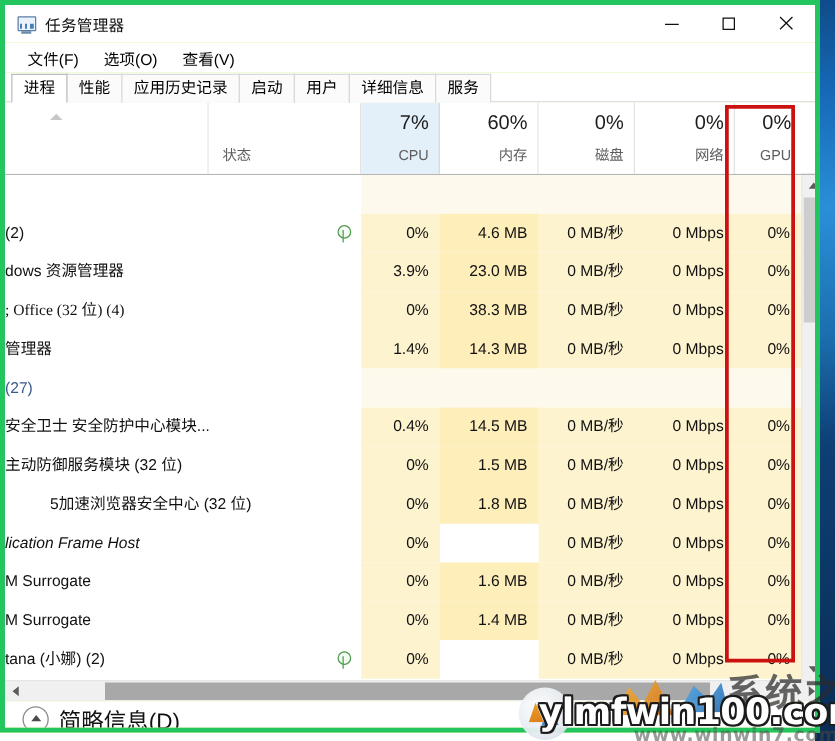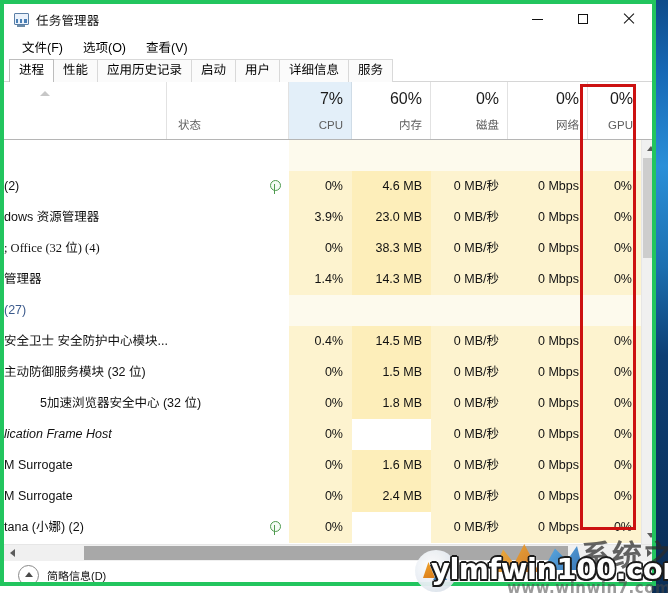--- a/index.html
+++ b/index.html
@@ -205,21 +205,21 @@
     display:flex;align-items:center;gap:8px;cursor:default;padding:3px 6px;
   }
   .circle-chev{
     width:19px;height:19px;border:1px solid #8a8a8a;border-radius:50%;
     display:flex;align-items:center;justify-content:center;flex:none;
   }
   .circle-chev .ch{
     width:0;height:0;border-left:4px solid transparent;border-right:4px solid transparent;
     border-bottom:5px solid #4a4a4a;margin-bottom:1px;
   }
-  .fewer-label{font-size:11px;color:#111;}
+  .fewer-label{font-size:18px;color:#111;}
 
   
   .annot-rect{
     position:absolute;left:580px;top:84px;width:56px;height:446px;
     border:3px solid #cc1111;box-sizing:border-box;
     z-index:20;pointer-events:none;
   }
 
   
   .watermark{
@@ -452,21 +452,21 @@
             <div class="cell num heat-cpu" style="left: 285px; width: 63px;">0%</div>
             <div class="cell num heat-mem" style="left: 348px; width: 79px;">1.6 MB</div>
             <div class="cell num heat-disk" style="left: 427px; width: 77px;">0 MB/秒</div>
             <div class="cell num heat-net" style="left: 504px; width: 80px;">0 Mbps</div>
             <div class="cell num heat-gpu" style="left: 584px; width: 53px;">0%</div>
           </div>
           <div class="row">
             <div class="cell name" style="left: 0px; width: 163px;">M Surrogate</div>
             <div class="cell status" style="left: 163px; width: 122px;"></div>
             <div class="cell num heat-cpu" style="left: 285px; width: 63px;">0%</div>
-            <div class="cell num heat-mem" style="left: 348px; width: 79px;">2.4 MB</div>
+            <div class="cell num heat-mem" style="left: 348px; width: 79px;">1.4 MB</div>
             <div class="cell num heat-disk" style="left: 427px; width: 77px;">0 MB/秒</div>
             <div class="cell num heat-net" style="left: 504px; width: 80px;">0 Mbps</div>
             <div class="cell num heat-gpu" style="left: 584px; width: 53px;">0%</div>
           </div>
           <div class="row">
             <div class="cell name" style="left: 0px; width: 163px;">tana (小娜) (2)</div>
             <div class="cell status" style="left: 163px; width: 122px;">
               <span class="leaf" style="left: 102px; top: 9px;">
                 <span class="blade"></span>
                 <span class="stem"></span>

